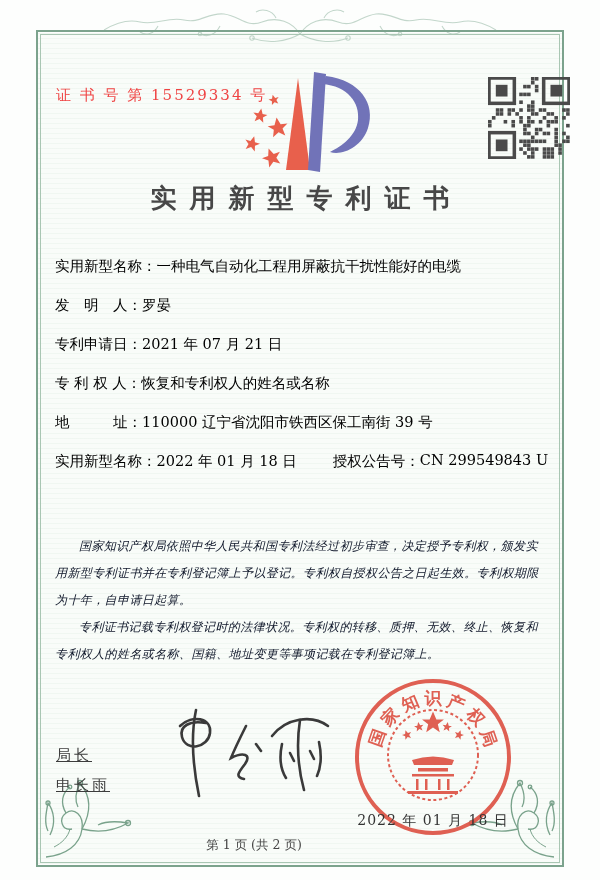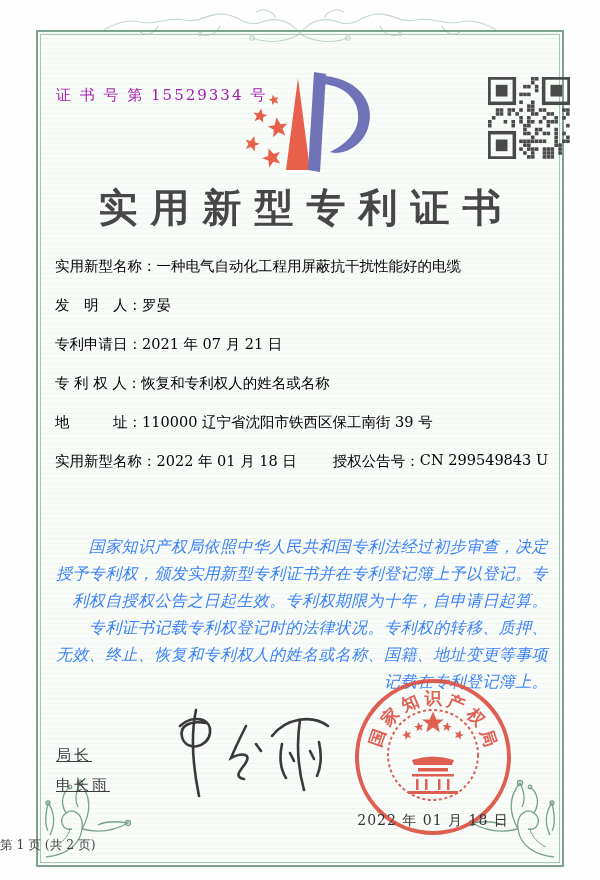--- a/index.html
+++ b/index.html
@@ -5,40 +5,40 @@
   html,body{margin:0;padding:0;}
   body{width:600px;height:880px;background:#ffffff;overflow:hidden;
        font-family:"DejaVu Serif","Liberation Serif",serif;color:#3c3c3c;}
   .page{position:relative;width:600px;height:880px;background:#fdfefd;}
   .inner-bg{position:absolute;left:38px;top:33px;right:38px;bottom:16px;
        background:#f9fcf9;
        background-image:repeating-linear-gradient(180deg,rgba(150,195,165,0.09) 0 1px,transparent 1px 5px);}
   .frame{position:absolute;left:36px;top:30px;right:36px;bottom:13px;
        border:2px solid #7ca38d;pointer-events:none;}
   .frame-inner{position:absolute;inset:2px;border:1px solid #a9c6b3;}
-  .cert-no{position:absolute;left:56px;top:86px;font-size:15px;letter-spacing:2px;color:#a21caf;}
+  .cert-no{position:absolute;left:56px;top:86px;font-size:15px;letter-spacing:2px;color:#ef4444;}
   .logo{position:absolute;left:238px;top:70px;width:140px;height:104px;}
   .qr{position:absolute;left:488px;top:77px;width:82px;height:82px;}
   .title{position:absolute;left:0;top:181px;width:600px;text-align:center;
-       font-size:39px;font-weight:600;letter-spacing:13px;color:#474747;text-indent:13px;}
+       font-size:26px;font-weight:600;letter-spacing:13px;color:#474747;text-indent:13px;}
   .fields{position:absolute;left:55px;top:257px;right:48px;font-size:14.5px;color:#000000;}
   .frow{display:flex;height:39px;align-items:flex-start;white-space:nowrap;}
   .flabel{flex:0 0 auto;}
   .fvalue{flex:0 0 auto;}
   .fpair2{margin-left:36px;}
-  .paras{position:absolute;left:55px;right:52px;top:533px;font-size:16px;
-       line-height:27px;color:#3b82f6;font-style:italic;letter-spacing:0.4px;text-align:right;}
+  .paras{position:absolute;left:55px;right:52px;top:533px;font-size:12px;
+       line-height:27px;color:#0f172a;font-style:italic;letter-spacing:0.4px;}
   .paras p{margin:0;text-indent:2em;}
   .director{position:absolute;left:56px;top:746px;font-size:15px;color:#3c3c3c;letter-spacing:3px;text-decoration:underline;}
   .director div{margin-bottom:11px;}
   .signature{position:absolute;left:172px;top:706px;width:170px;height:100px;}
   .seal{position:absolute;left:352px;top:676px;width:162px;height:162px;}
   .seal-date{position:absolute;left:352px;top:812px;width:162px;text-align:center;
        font-size:14px;color:#333;letter-spacing:1px;}
-  .footer{position:absolute;left:0;top:837px;width:508px;
+  .footer{position:absolute;left:0;top:837px;width:508px;text-align:center;
        font-size:12.5px;color:#444;}
   .top-ornament{position:absolute;left:100px;top:0px;width:400px;height:58px;opacity:0.75;}
   .corner-orn{position:absolute;width:96px;height:96px;}
   .corner-orn.bl{left:40px;bottom:17px;}
   .corner-orn.br{right:40px;bottom:17px;transform:scaleX(-1);}
 </style>
 </head>
 <body>
 
 <div class="page">

